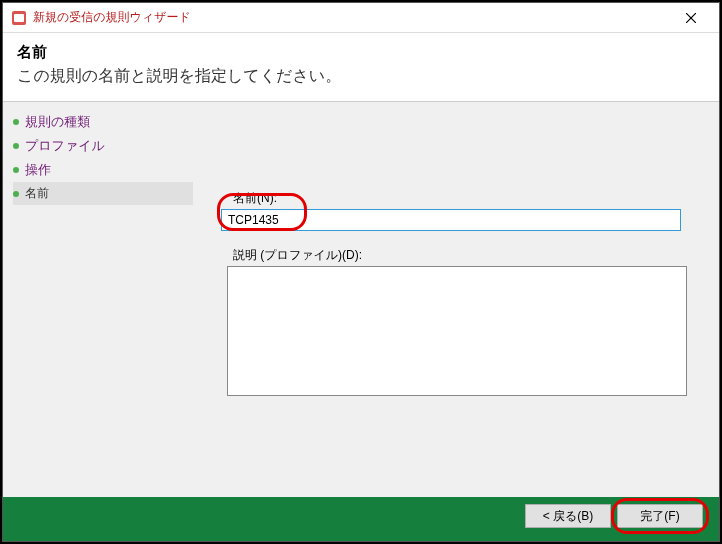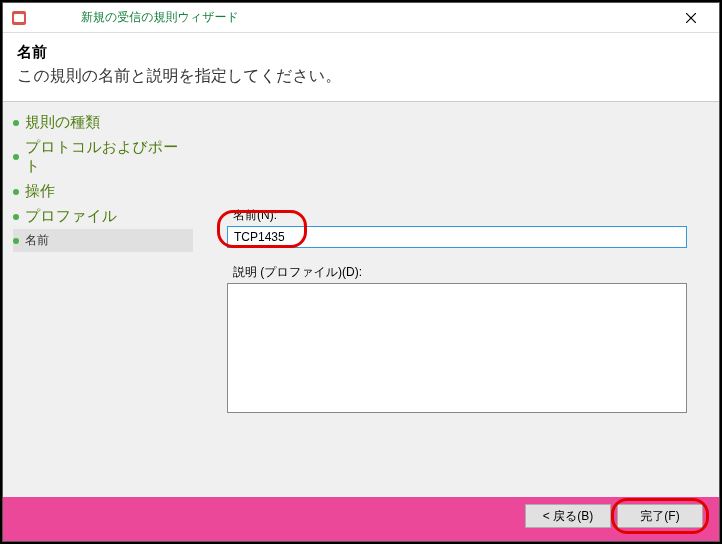--- a/index.html
+++ b/index.html
@@ -28,22 +28,21 @@
       border-bottom: 1px solid #ddd;
     }
     .titlebar-icon {
       width: 16px;
       height: 16px;
       margin-right: 6px;
       display: inline-block;
     }
     .titlebar-title {
       flex: 1;
-      color: #15803d;
-      margin-left: 48px;
+      color: #b91c1c;
     }
     .close-btn {
       width: 40px;
       height: 28px;
       display: flex;
       align-items: center;
       justify-content: center;
       color: #000;
       font-size: 14px;
     }
@@ -89,30 +88,30 @@
     }
     .bullet {
       width: 6px;
       height: 6px;
       border-radius: 50%;
       background: #4caf50;
       margin-right: 6px;
       flex-shrink: 0;
     }
     .sidebar-link {
-      color: #4d7c0f;
-      font-size: 15px;
+      color: #701a75;
+      font-size: 13px;
     }
     .sidebar-label-current {
       color: #333;
       font-size: 12px;
     }
     .main {
       flex: 1;
-      padding: 35px 18px 10px 18px;
+      padding: 18px 18px 10px 18px;
       position: relative;
     }
     .form-area {
       margin-top: 70px;
     }
     .field-label {
       font-size: 12px;
       color: #000;
       margin-bottom: 2px;
       margin-left: 12px;
@@ -121,21 +120,20 @@
       position: relative;
       margin-bottom: 16px;
     }
     .name-input {
       width: 460px;
       height: 22px;
       border: 1px solid #3399dd;
       padding: 2px 6px;
       font-size: 12px;
       font-family: inherit;
-      margin-left: 6px;
     }
     .highlight-oval {
       position: absolute;
       border: 3px solid #e30000;
       border-radius: 16px;
       pointer-events: none;
     }
     .oval-name {
       left: -4px;
       top: -16px;
@@ -147,21 +145,21 @@
       height: 130px;
       border: 1px solid #888;
       padding: 4px 6px;
       font-size: 12px;
       font-family: inherit;
       resize: none;
       margin-left: 6px;
     }
     .footer {
       height: 44px;
-      background: #ec4899;
+      background: #15803d;
       display: flex;
       justify-content: flex-end;
       align-items: center;
       padding: 0 16px 6px 0;
       gap: 6px;
       position: relative;
     }
     .btn {
       min-width: 86px;
       height: 24px;
@@ -210,29 +208,25 @@
   </div>
 
   <div class="content">
     <div class="sidebar">
       <div class="sidebar-item">
         <span class="bullet"></span>
         <span class="sidebar-link">規則の種類</span>
       </div>
       <div class="sidebar-item">
         <span class="bullet"></span>
-        <span class="sidebar-link">プロトコルおよびポート</span>
+        <span class="sidebar-link">プロファイル</span>
       </div>
       <div class="sidebar-item">
         <span class="bullet"></span>
         <span class="sidebar-link">操作</span>
-      </div>
-      <div class="sidebar-item">
-        <span class="bullet"></span>
-        <span class="sidebar-link">プロファイル</span>
       </div>
       <div class="sidebar-item current">
         <span class="bullet"></span>
         <span class="sidebar-label-current">名前</span>
       </div>
     </div>
 
     <div class="main">
       <div class="form-area">
         <div class="field-label">名前(N):</div>

